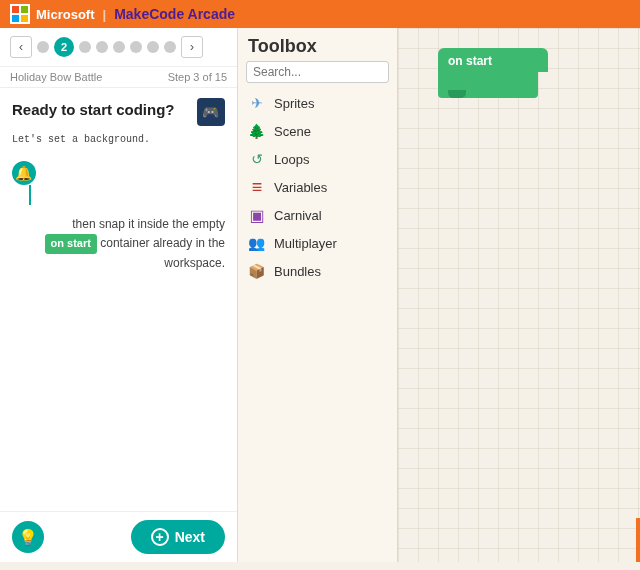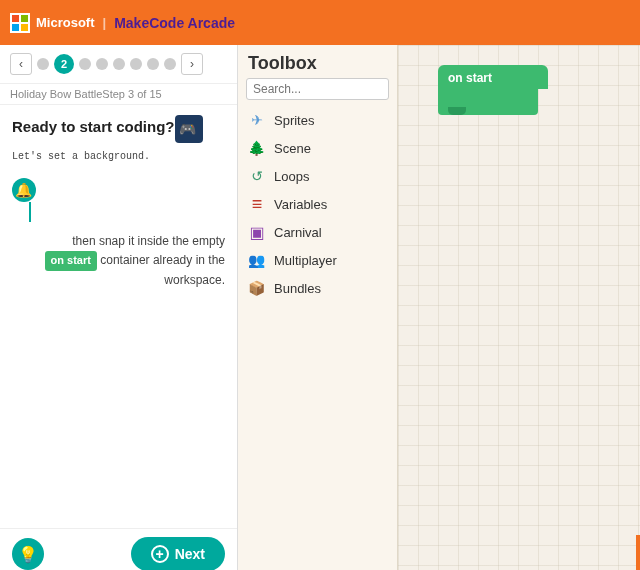--- a/index.html
+++ b/index.html
@@ -1,21 +1,21 @@
 <!DOCTYPE html>
 <html><head>
   <meta charset="utf-8">
   <style>
     * { box-sizing: border-box; margin: 0; padding: 0; }
     body { font-family: 'Segoe UI', Arial, sans-serif; font-size: 13px; background: #f5f0e8; width: 640px; height: 570px; overflow: hidden; }
 
     
     #header {
       background: #f37021;
-      height: 45px;
+      height: 28px;
       display: flex;
       align-items: center;
       padding: 0 10px;
       gap: 8px;
     }
     #header-logo {
       display: flex;
       align-items: center;
       gap: 6px;
       color: white;
@@ -82,24 +82,26 @@
       width: 20px; height: 20px;
       display: flex; align-items: center; justify-content: center;
       color: white;
       font-size: 11px;
       font-weight: bold;
     }
 
     
     #tutorial-info {
       display: flex;
+      justify-content: space-between;
       padding: 4px 10px;
       font-size: 11px;
       color: #888;
       border-bottom: 1px solid #eee;
+      gap: 15px;
     }
 
     
     #tutorial-content {
       padding: 10px 12px;
       flex: 1;
       overflow-y: auto;
     }
     #tutorial-content h2 {
       font-size: 15px;
@@ -356,21 +358,21 @@
       <div class="step-dot"></div>
       <div class="nav-arrow">›</div>
     </div>
 
     <div id="tutorial-info">
       <span>Holiday Bow Battle</span>
       <span>Step 3 of 15</span>
     </div>
 
     <div id="tutorial-content">
-      <div style="display:flex;align-items:center;justify-content:flex-start;margin-bottom:6px;">
+      <div style="display:flex;align-items:center;justify-content:space-between;margin-bottom:6px;">
         <h2>Ready to start coding?</h2>
         <div style="width:28px;height:28px;background:#1e3a5f;border-radius:4px;display:flex;align-items:center;justify-content:center;color:white;font-size:14px;">🎮</div>
       </div>
       <p>Let's set a background.</p>
 
       <div class="instruction-step">
         <div style="display:flex;flex-direction:column;align-items:center;">
           <div class="step-bubble">🔔</div>
           <div class="step-connector"></div>
         </div>

